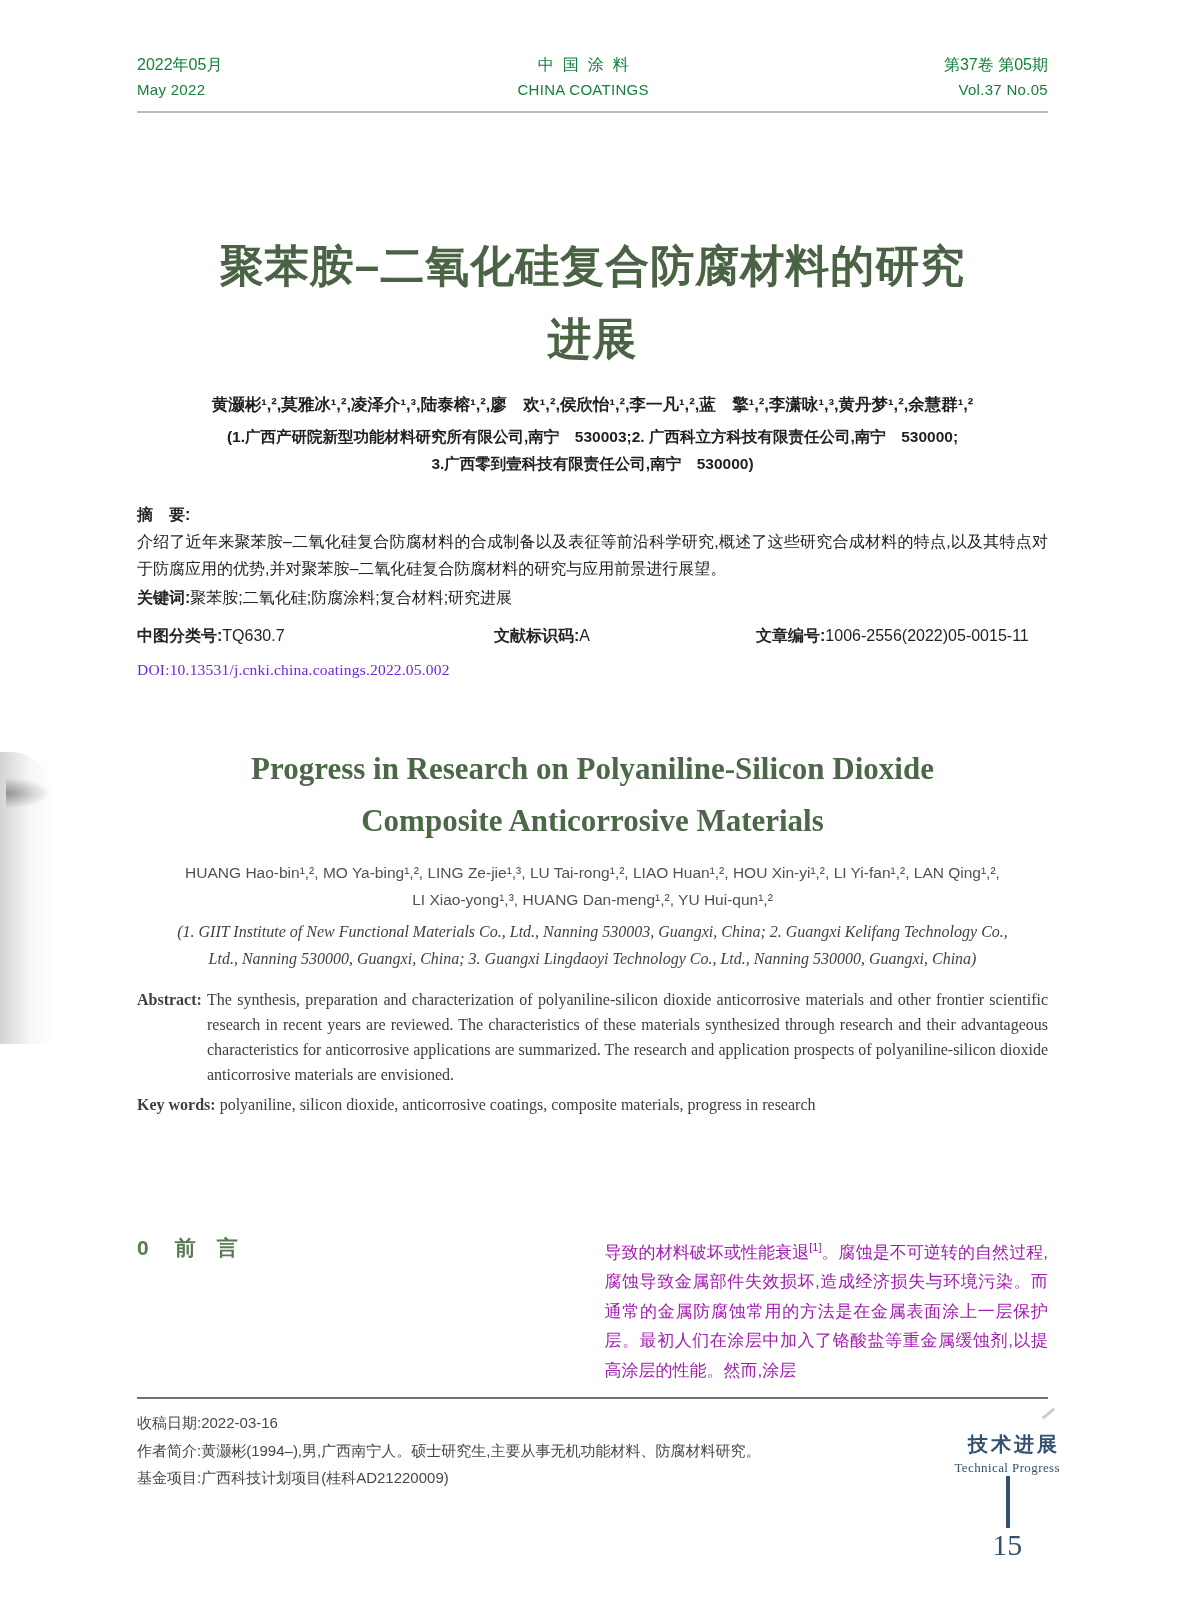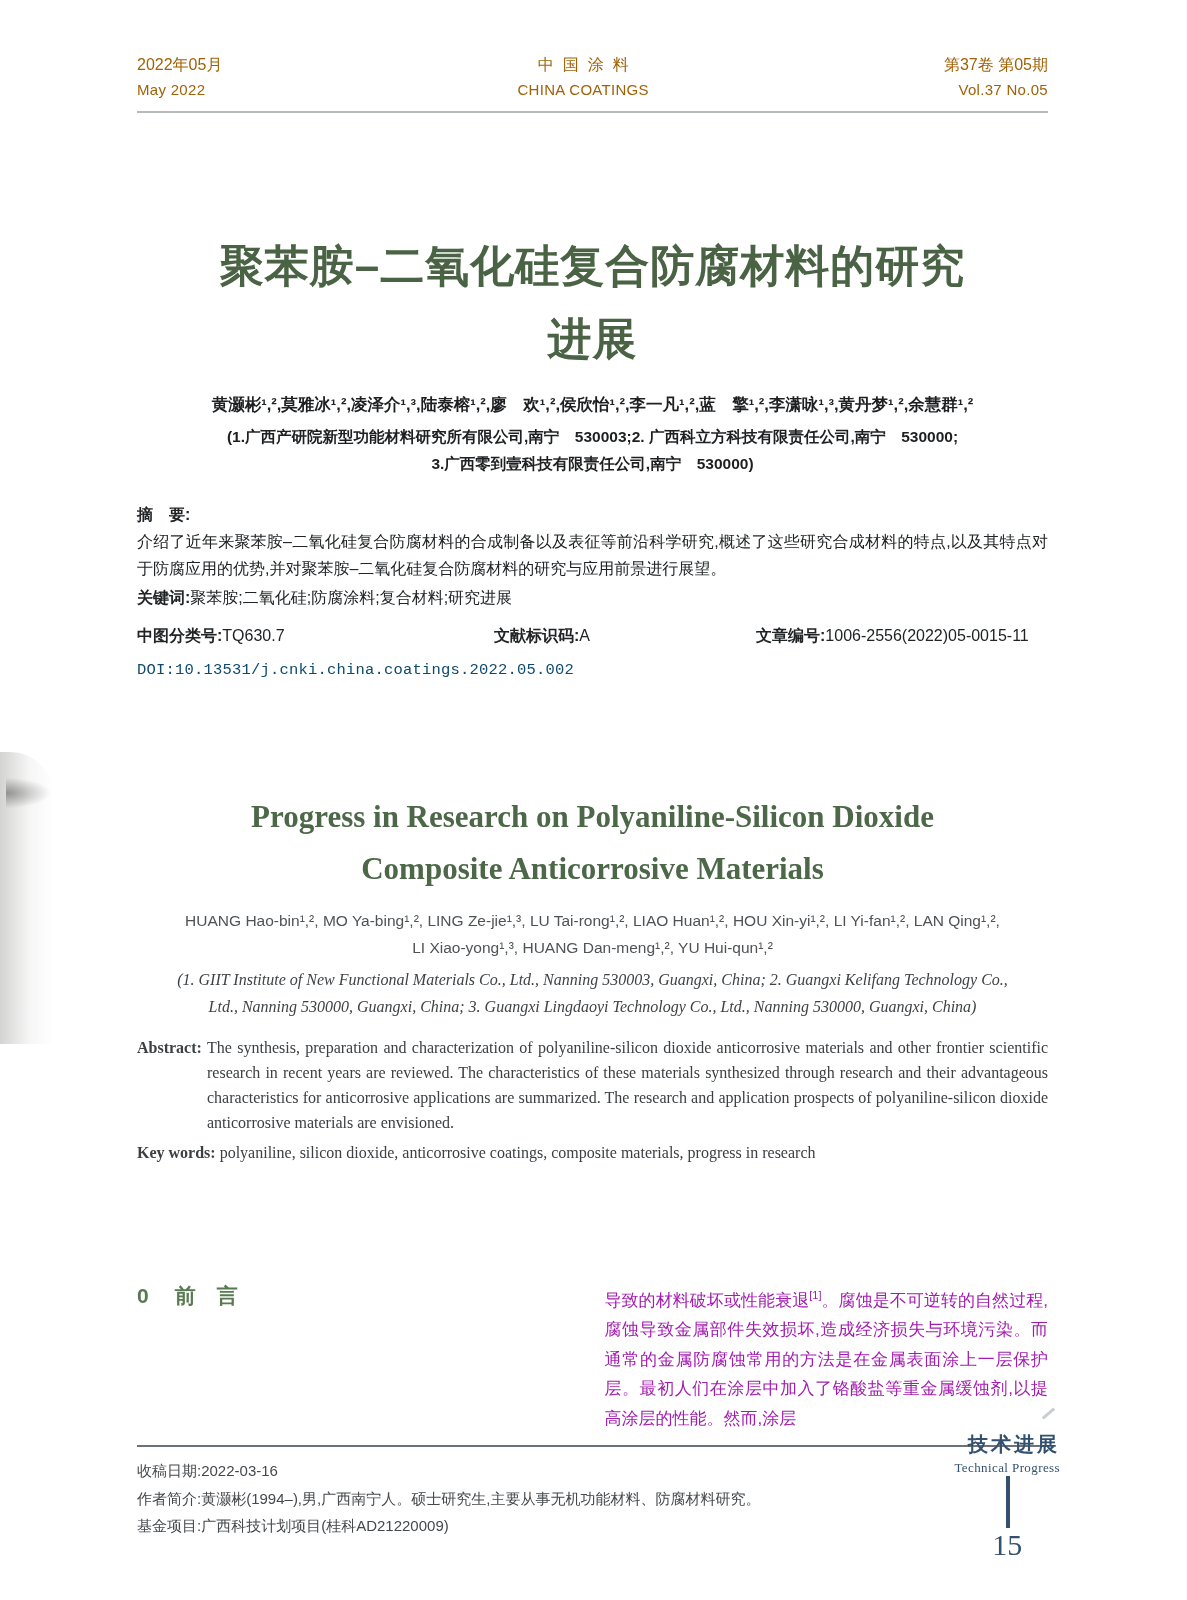--- a/index.html
+++ b/index.html
@@ -22,21 +22,21 @@
     border-top-right-radius: 44px;
   }
   .edge-shadow::before {
     content: ""; position: absolute; top: 26px; left: 6px; width: 44px; height: 30px;
     background: radial-gradient(ellipse at left, rgba(55,55,53,0.45), rgba(55,55,53,0) 72%);
   }
   
   .jheader {
     display: flex; justify-content: space-between; align-items: flex-start;
     border-bottom: 2px solid #b7bbbe; padding-bottom: 9px;
-    color: #a16207; font-size: 16px; line-height: 25px;
+    color: #15803d; font-size: 16px; line-height: 25px;
   }
   .jh-left { text-align: left; }
   .jh-center { text-align: center; }
   .jh-center .zh { letter-spacing: 9px; padding-left: 9px; }
   .jh-right { text-align: right; }
   .jheader .en { font-size: 15px; letter-spacing: 0.3px; }
   
   .title-zh {
     margin-top: 116px; text-align: center;
     font-size: 44px; line-height: 73px; font-weight: bold;
@@ -54,26 +54,26 @@
   .meta { margin-top: 24px; font-size: 16px; color: #212426; }
   .meta-row { display: flex; line-height: 27px; flex-direction: column; }
   .meta-label { flex: none; width: 70px; font-weight: bold; white-space: nowrap; }
   .meta-text { flex: 1; text-align: justify; }
   .kw-row { margin-top: 2px; line-height: 27px; }
   .kw-row b { font-weight: bold; }
   .class-row { display: flex; margin-top: 13px; line-height: 24px; }
   .class-item-1 { width: 357px; }
   .class-item-2 { width: 262px; }
   .doi {
-    margin-top: 13px; font-family: Liberation Mono, monospace;
-    font-size: 15.5px; color: #0c4a6e; letter-spacing: 0.2px;
+    margin-top: 13px; font-family: Liberation Serif, serif;
+    font-size: 15.5px; color: #6d28d9; letter-spacing: 0.2px;
   }
   
   .title-en {
-    margin-top: 112px; text-align: center;
+    margin-top: 64px; text-align: center;
     font-family: "Liberation Serif", "DejaVu Serif", serif;
     font-weight: bold; font-size: 31px; line-height: 52px; color: #4c6848;
   }
   .authors-en {
     margin-top: 12px; text-align: center;
     font-size: 15.5px; color: #4f5356; line-height: 27px;
   }
   .affil-en {
     margin-top: 5px; text-align: center;
     font-family: "Liberation Serif", "DejaVu Serif", serif; font-style: italic;

